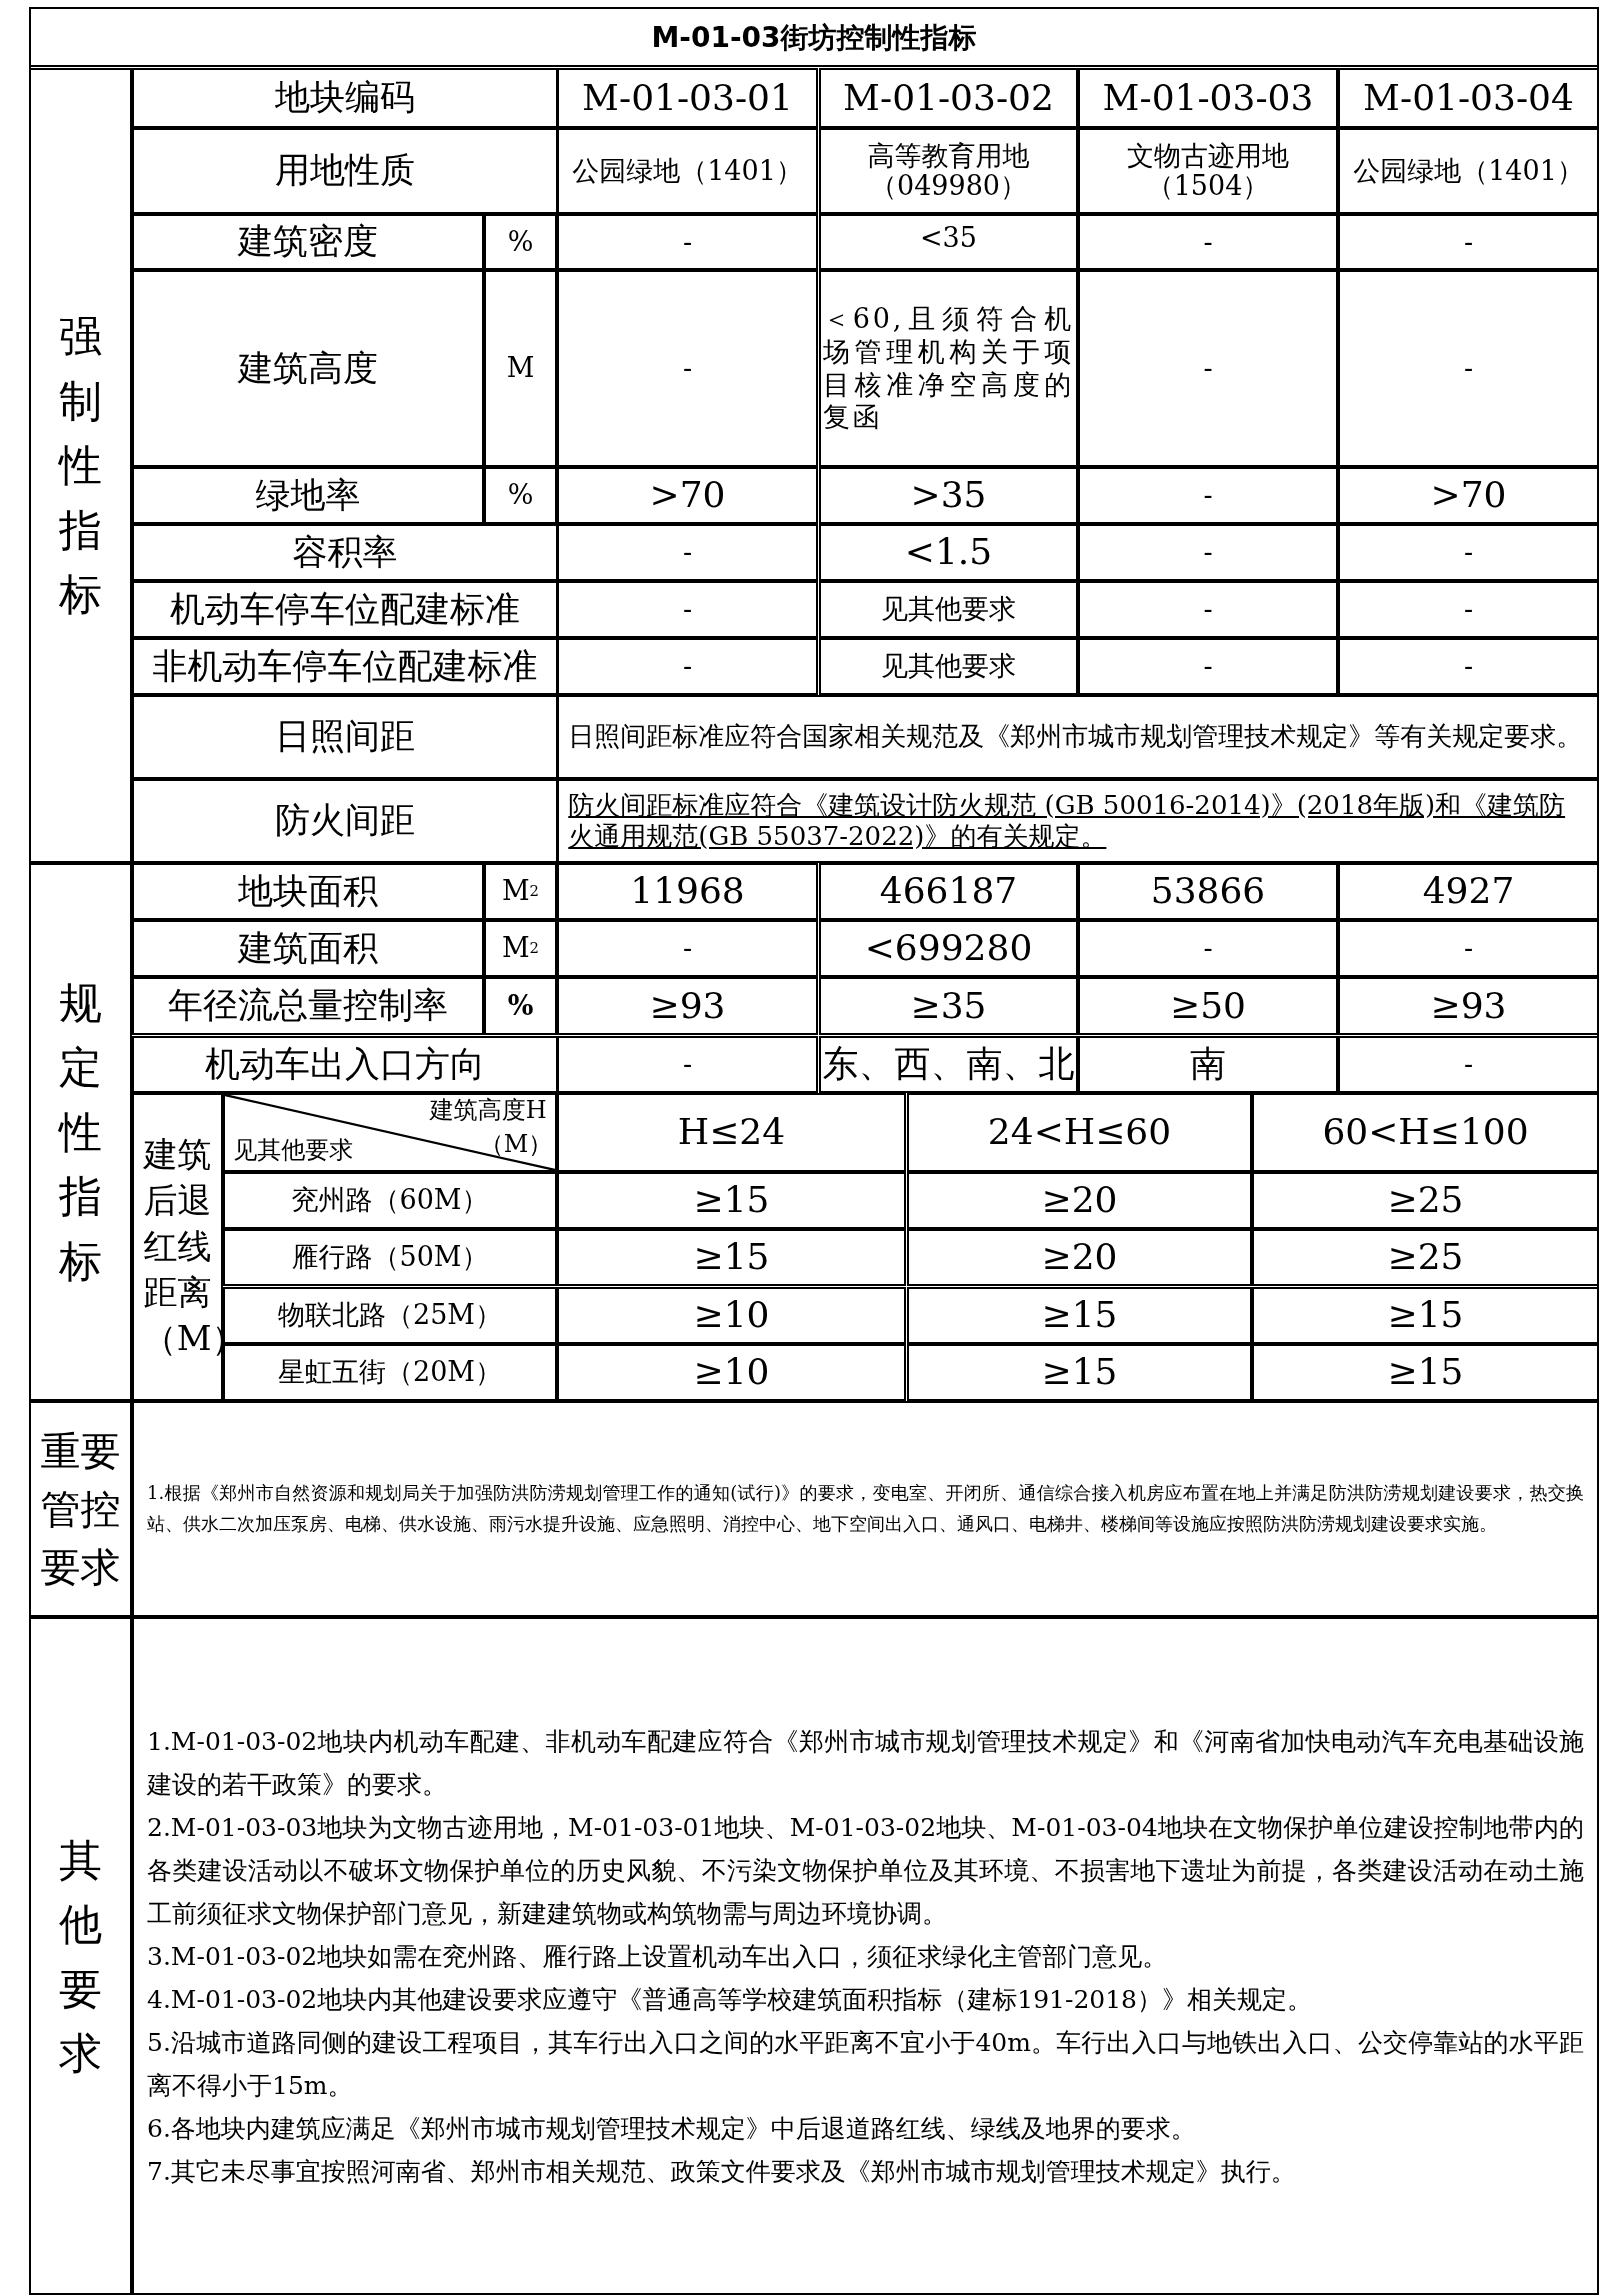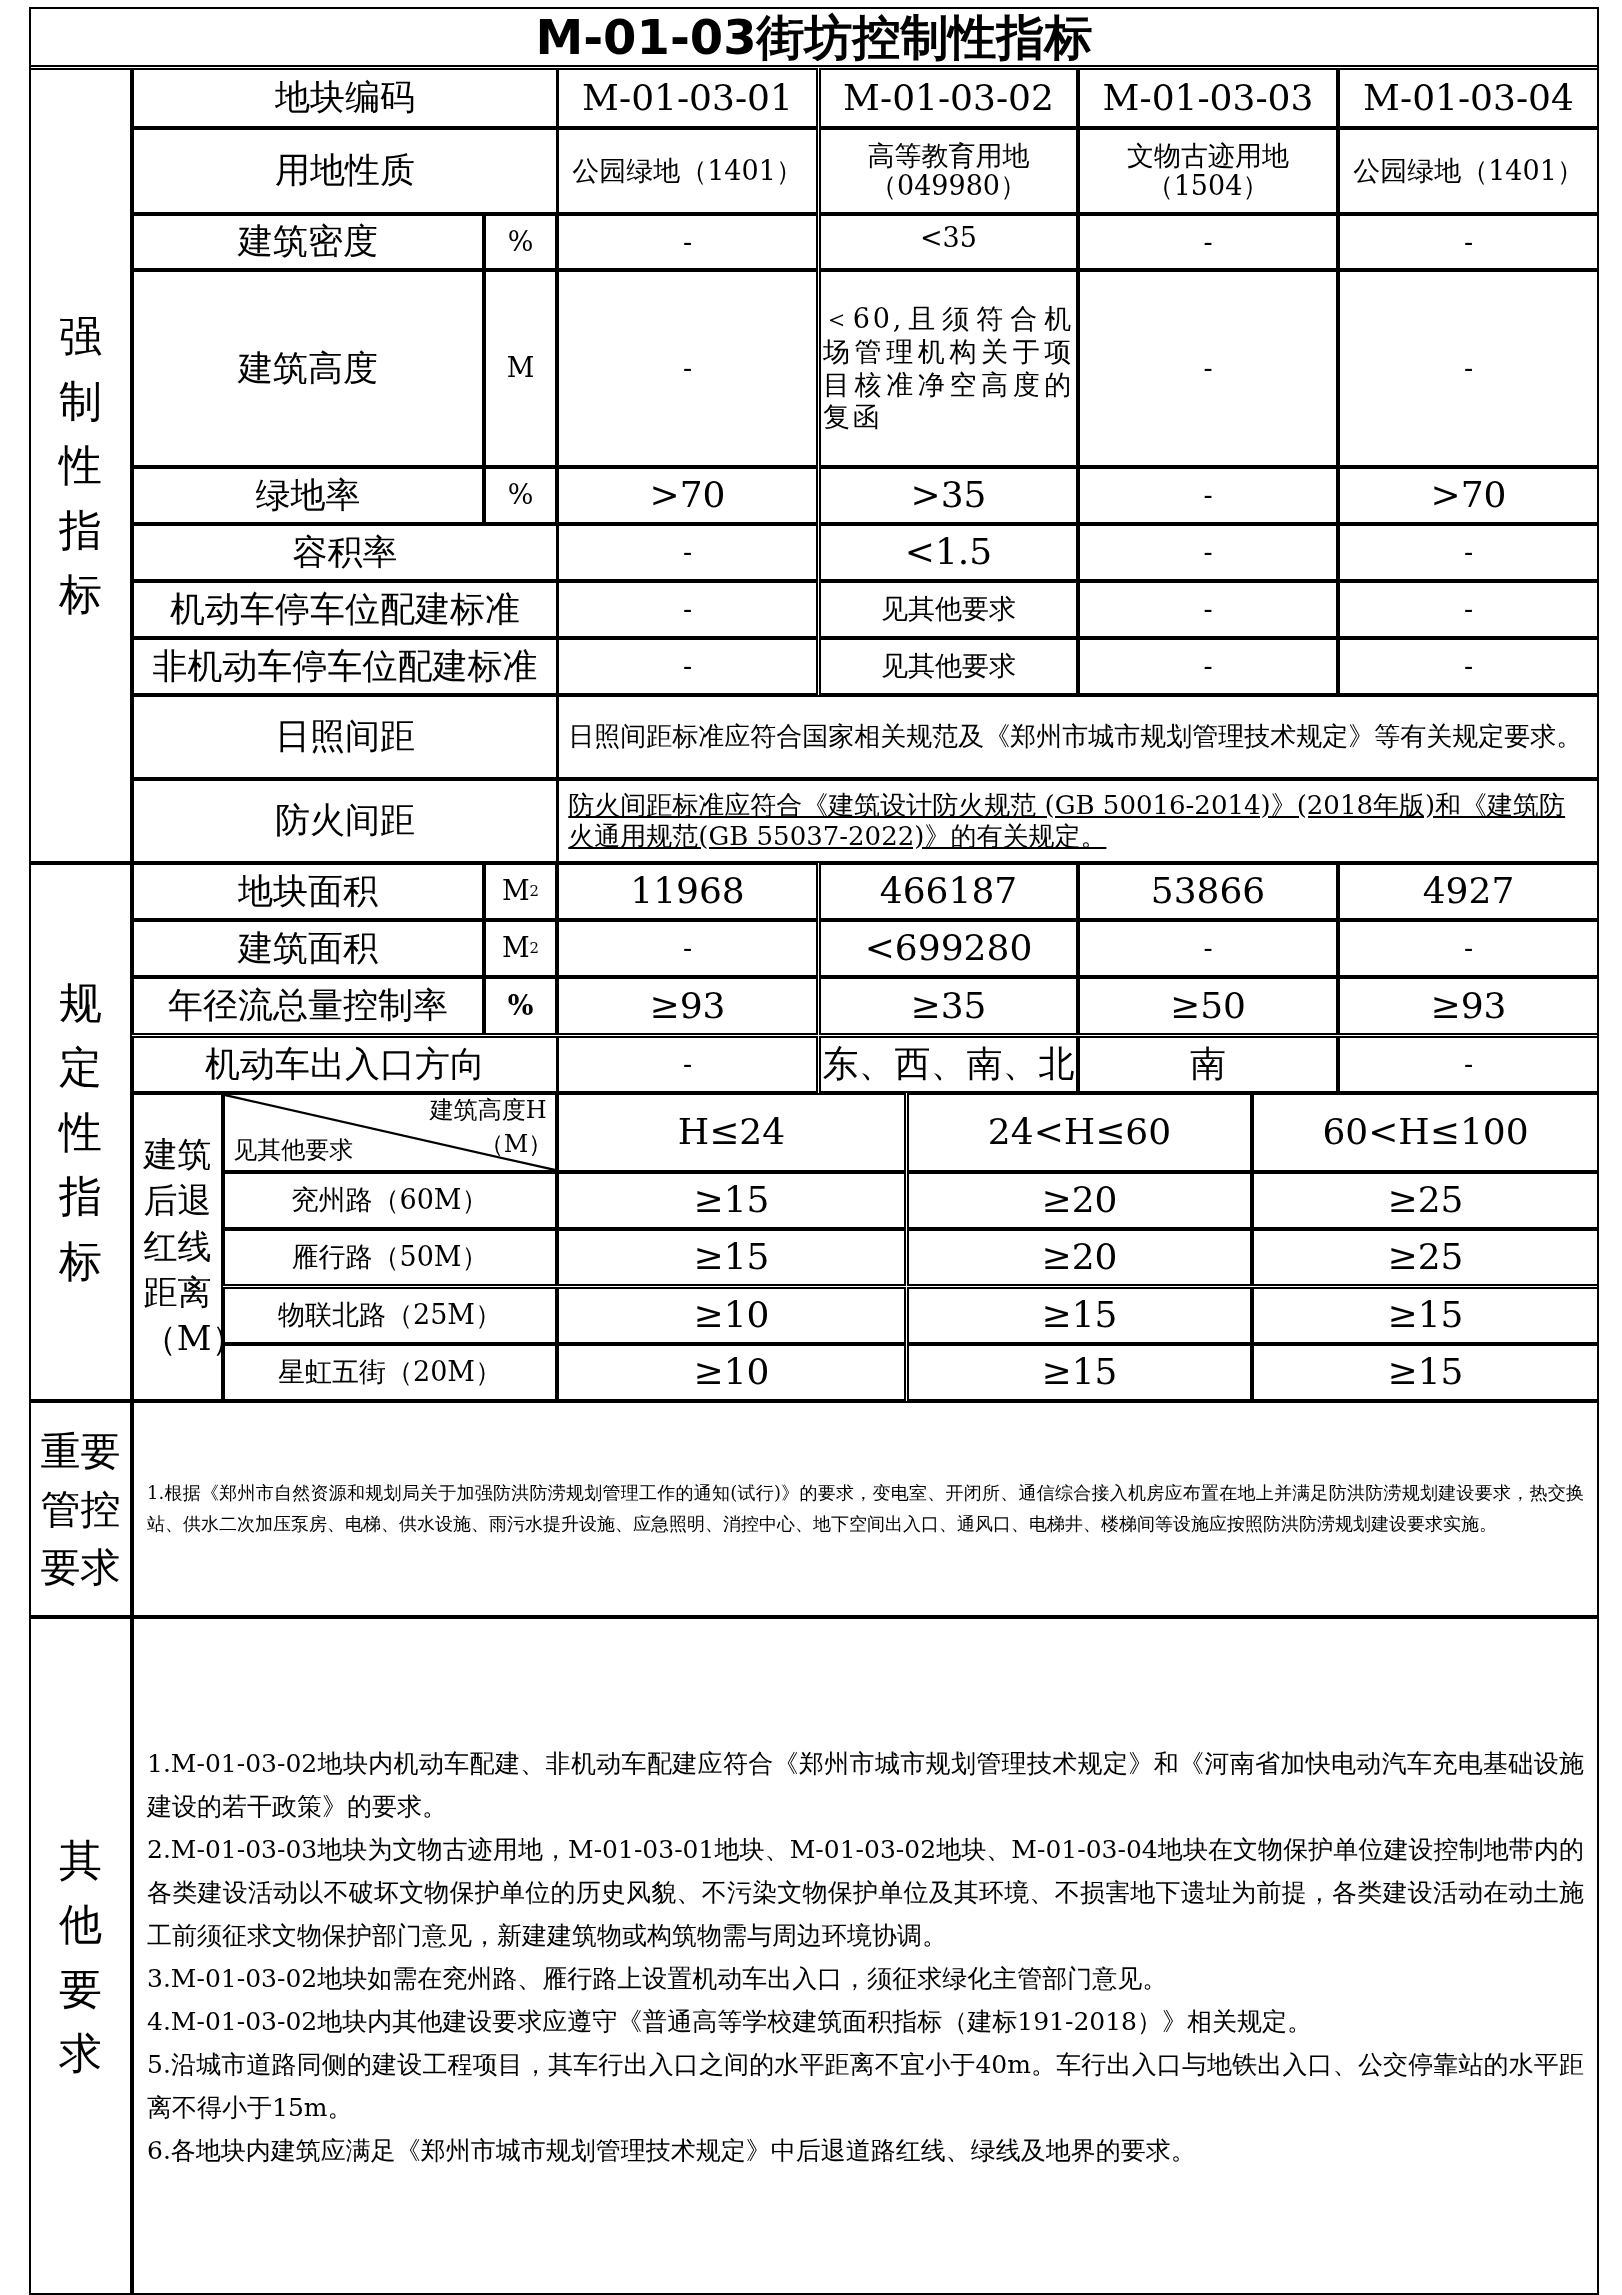--- a/index.html
+++ b/index.html
@@ -7,21 +7,21 @@
        font-family:"DejaVu Serif","Liberation Serif",serif;color:#000;}
   .c{position:absolute;box-sizing:border-box;display:flex;align-items:center;justify-content:center;
      text-align:center;line-height:1.12;}
   .b{border:2.3px solid #000;}
   .t{font-size:35px;}
   .v{font-size:36px;}
   .s{font-size:27px;}
   .p{font-size:26px;line-height:1.42;text-align:left;justify-content:flex-start;align-items:center;padding:0 14px;}
   .vert{font-size:43px;line-height:1.5;width:1em;word-break:break-all;}
   .vert2{font-size:40px;line-height:1.45;width:2.1em;word-break:break-all;}
-  .title{font-size:48px;font-weight:bold;font-family:"DejaVu Sans","Liberation Sans",sans-serif;}
+  .title{font-size:28px;font-weight:bold;font-family:"DejaVu Sans","Liberation Sans",sans-serif;}
   sup{font-size:0.55em;}
   .diag{position:absolute;left:0;top:0;width:100%;height:100%;pointer-events:none;}
   .diag-top{position:absolute;right:8.3px;top:1.9px;font-size:24px;}
   .diag-unit{position:absolute;right:2.8px;top:36px;font-size:24px;}
   .diag-bot{position:absolute;left:8.3px;bottom:6.5px;font-size:24px;}
   .cellcol{flex-direction:column;}
   .note{display:block;}
 </style>
 </head>
 <body>
@@ -193,15 +193,16 @@
 </div>
 
 <div class="c b" style="left:132px;top:1617px;width:1467px;height:679px;justify-content:flex-start;padding:0 13px;">
   <div style="font-size:25px;line-height:1.72;text-align:justify;">
     <span class="note">1.M-01-03-02地块内机动车配建、非机动车配建应符合《郑州市城市规划管理技术规定》和《河南省加快电动汽车充电基础设施建设的若干政策》的要求。</span>
     <span class="note">2.M-01-03-03地块为文物古迹用地，M-01-03-01地块、M-01-03-02地块、M-01-03-04地块在文物保护单位建设控制地带内的各类建设活动以不破坏文物保护单位的历史风貌、不污染文物保护单位及其环境、不损害地下遗址为前提，各类建设活动在动土施工前须征求文物保护部门意见，新建建筑物或构筑物需与周边环境协调。</span>
     <span class="note">3.M-01-03-02地块如需在兖州路、雁行路上设置机动车出入口，须征求绿化主管部门意见。</span>
     <span class="note">4.M-01-03-02地块内其他建设要求应遵守《普通高等学校建筑面积指标（建标191-2018）》相关规定。</span>
     <span class="note">5.沿城市道路同侧的建设工程项目，其车行出入口之间的水平距离不宜小于40m。车行出入口与地铁出入口、公交停靠站的水平距离不得小于15m。</span>
     <span class="note">6.各地块内建筑应满足《郑州市城市规划管理技术规定》中后退道路红线、绿线及地界的要求。</span>
+    <span class="note">7.其它未尽事宜按照河南省、郑州市相关规范、政策文件要求及《郑州市城市规划管理技术规定》执行。</span>
   </div>
 </div>
 
 
 </body></html>

